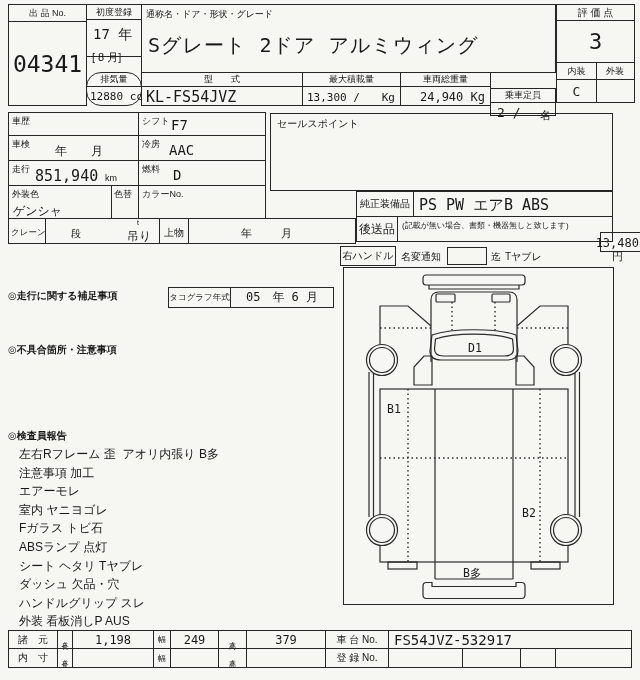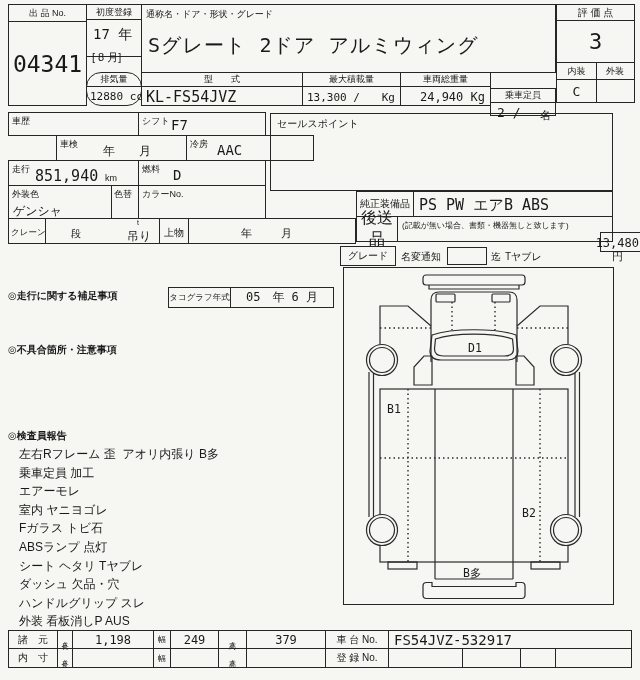--- a/index.html
+++ b/index.html
@@ -77,21 +77,21 @@
     <div class="v ab" style="left:6px;top:16px;font-size:13px;">2 /</div>
     <div class="ab" style="right:4px;top:19px;font-size:11px;">名</div>
   </div>
 
   <div class="bx" style="left:8px;top:112px;width:258px;height:24px;text-decoration:underline;">
     <div class="vdiv" style="left:129px;"></div>
     <div class="lb ab" style="left:3px;top:2px;">車歴</div>
     <div class="lb ab" style="left:133px;top:2px;">シフト</div>
     <div class="v ab" style="left:162px;top:4px;font-size:14px;">F7</div>
   </div>
-  <div class="bx" style="left:8px;top:135px;width:258px;height:26px;margin-left:48px;">
+  <div class="bx" style="left:8px;top:135px;width:258px;height:26px;">
     <div class="vdiv" style="left:129px;"></div>
     <div class="lb ab" style="left:3px;top:2px;">車検</div>
     <div class="ab" style="left:46px;top:7px;font-size:12px;white-space:pre;">年　　月</div>
     <div class="lb ab" style="left:133px;top:2px;">冷房</div>
     <div class="v ab" style="left:160px;top:6px;font-size:14px;">AAC</div>
   </div>
   <div class="bx" style="left:8px;top:160px;width:258px;height:26px;">
     <div class="vdiv" style="left:129px;"></div>
     <div class="lb ab" style="left:3px;top:2px;">走行</div>
     <div class="v ab" style="left:26px;top:6px;font-size:15px;">851,940</div>
@@ -125,28 +125,28 @@
   </div>
 
   <div class="bx" style="left:356px;top:191px;width:58px;height:26px;">
     <div class="ctr ab" style="inset:0;font-size:10px;">純正装備品</div>
   </div>
   <div class="bx" style="left:413px;top:191px;width:200px;height:26px;">
     <div class="v ab" style="left:5px;top:4px;font-size:15px;font-weight:500;">PS PW エアB ABS</div>
   </div>
 
   <div class="bx" style="left:356px;top:216px;width:42px;height:26px;">
-    <div class="ctr ab" style="inset:0;font-size:16px;">後送品</div>
+    <div class="ctr ab" style="inset:0;font-size:12px;">後送品</div>
   </div>
   <div class="bx" style="left:397px;top:216px;width:216px;height:26px;">
     <div class="ab" style="left:4px;top:3px;font-size:8px;">(記載が無い場合、書類・機器無しと致します)</div>
   </div>
 
   <div class="bx" style="left:340px;top:246px;width:56px;height:20px;">
-    <div class="ctr ab" style="inset:0;font-size:10px;">グレード</div>
+    <div class="ctr ab" style="inset:0;font-size:10px;">右ハンドル</div>
   </div>
   <div class="ab" style="left:401px;top:250px;font-size:10px;">名変通知</div>
   <div class="bx" style="left:447px;top:247px;width:40px;height:18px;"></div>
   <div class="ab" style="left:491px;top:250px;font-size:10px;">迄</div>
   <div class="ab" style="left:505px;top:250px;font-size:10px;">Tヤブレ</div>
   <div class="bx" style="left:552px;top:232px;width:44px;height:20px;margin-left:48px;">
     <div class="v ab" style="right:4px;top:3px;font-size:12px;">13,480</div>
   </div>
   <div class="ab" style="left:612px;top:249px;font-size:11px;">円</div>
 
@@ -156,21 +156,21 @@
   </div>
   <div class="bx" style="left:230px;top:287px;width:104px;height:21px;">
     <div class="v ctr ab" style="inset:0;font-size:12px;">05　年 6 月</div>
   </div>
 
   <div class="note-head ab" style="left:8px;top:343px;">◎不具合箇所・注意事項</div>
 
   <div class="note-head ab" style="left:8px;top:429px;">◎検査員報告</div>
   <div class="ab insp-list" style="left:19px;top:445px;width:320px;">
       <div>左右Rフレーム 歪  アオリ内張り B多</div>
-      <div>乗車定員 加工</div>
+      <div>注意事項 加工</div>
       <div>エアーモレ</div>
       <div>室内 ヤニヨゴレ</div>
       <div>Fガラス トビ石</div>
       <div>ABSランプ 点灯</div>
       <div>シート ヘタリ Tヤブレ</div>
       <div>ダッシュ 欠品・穴</div>
       <div>ハンドルグリップ スレ</div>
       <div>外装 看板消しP AUS</div>
     </div>
 

